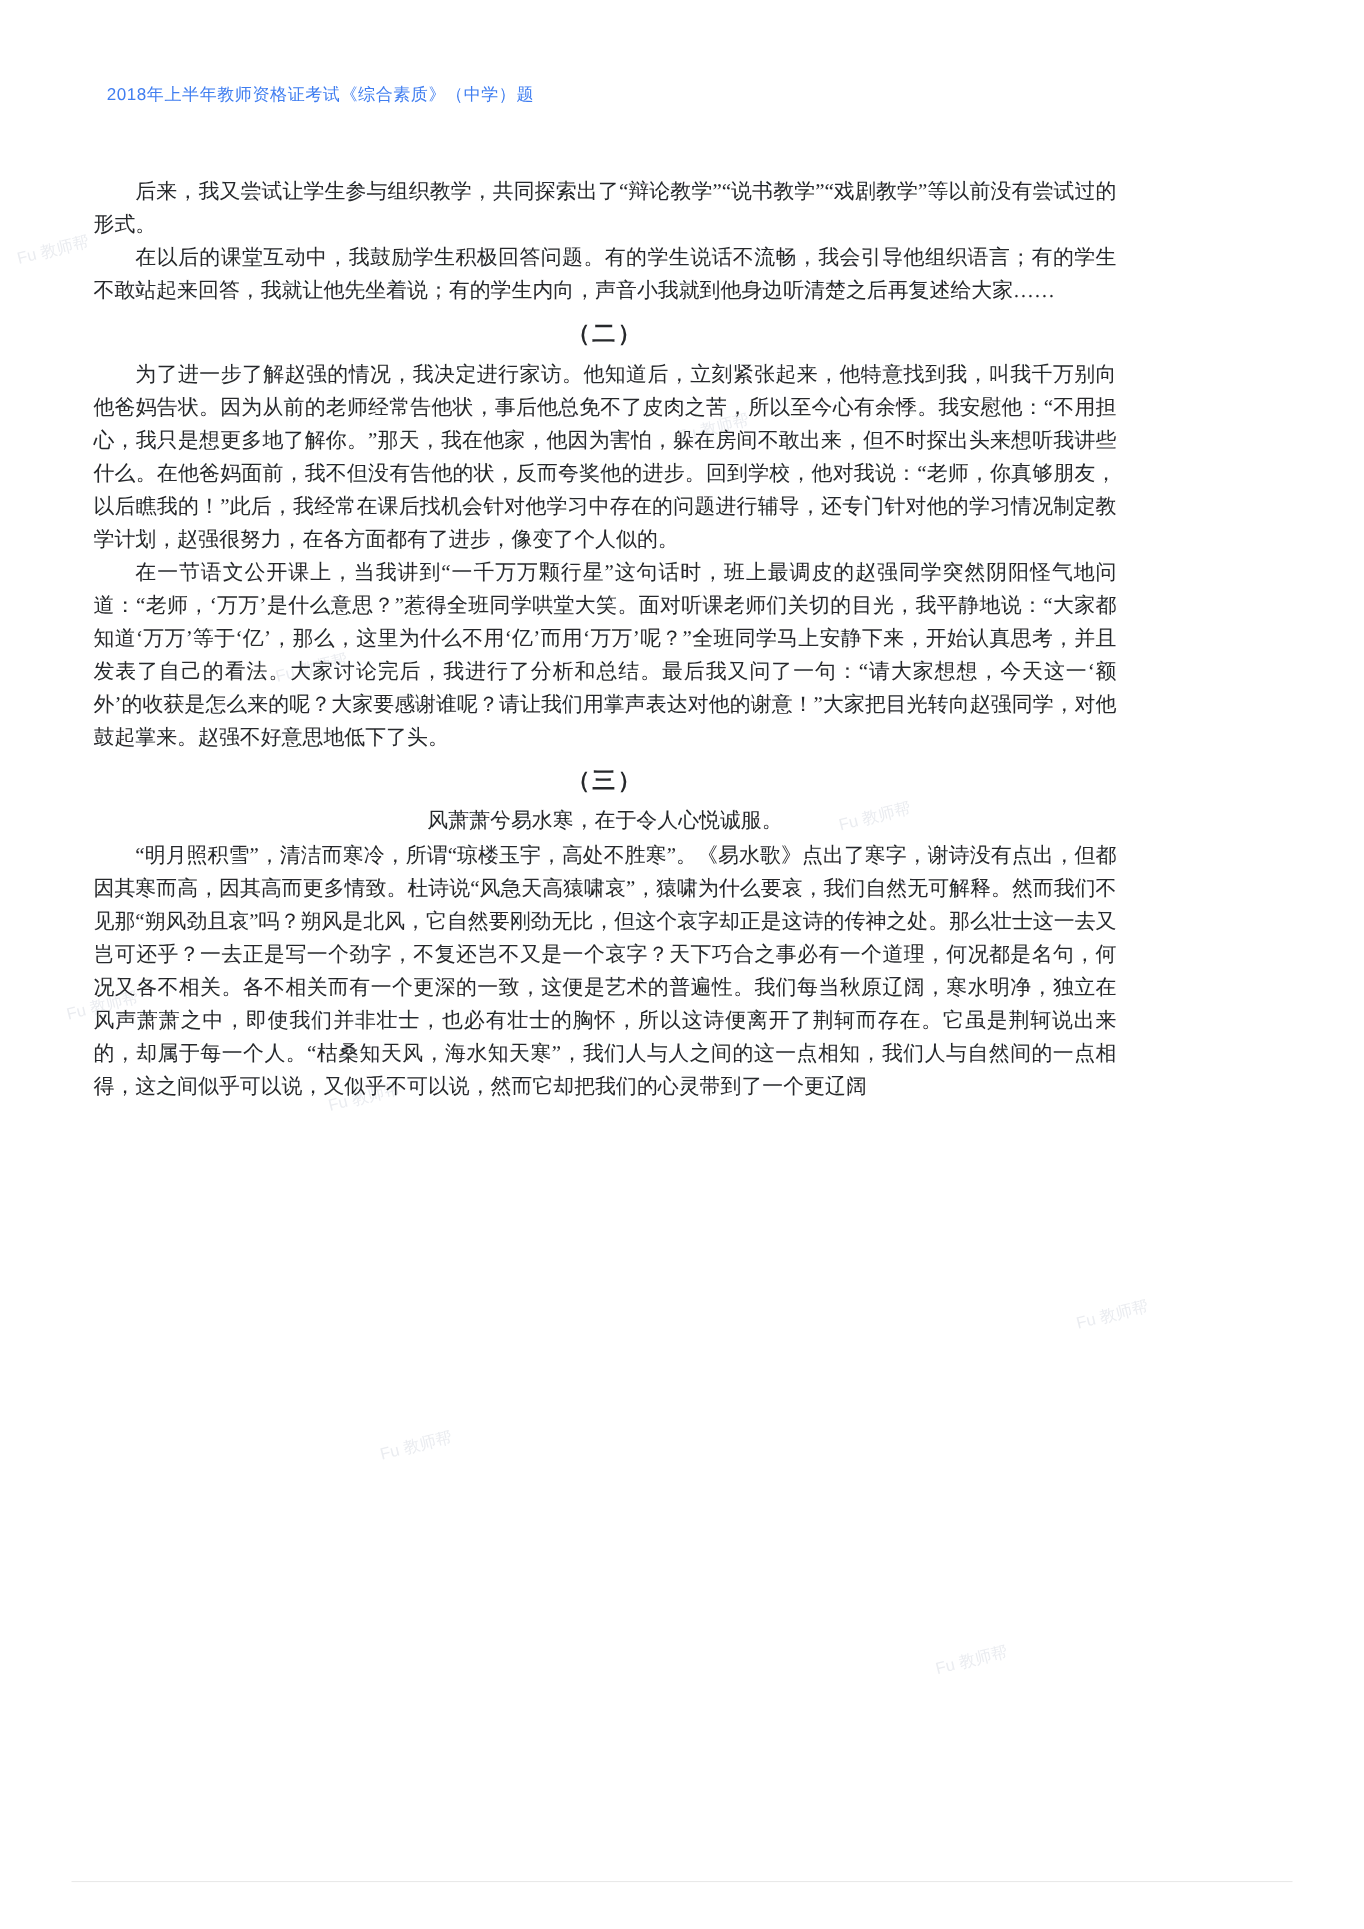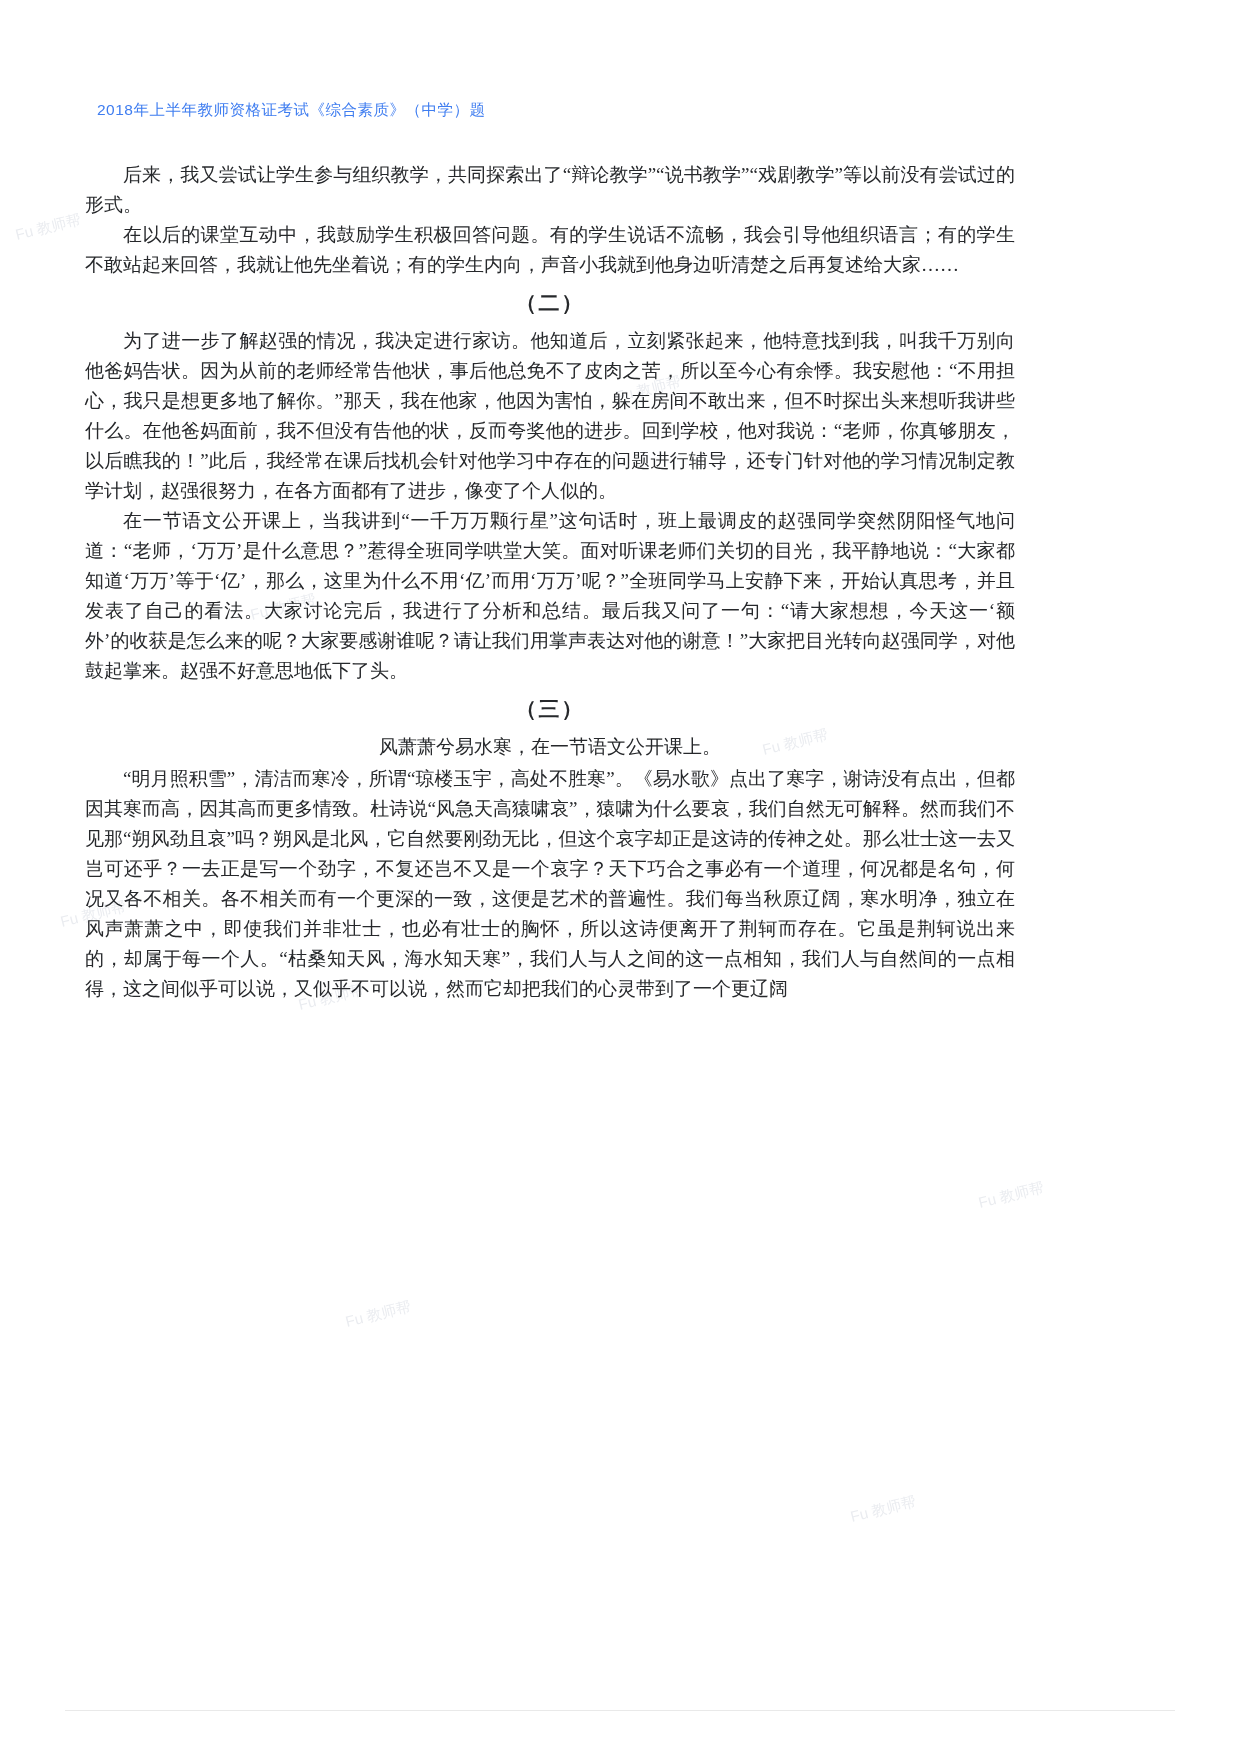--- a/index.html
+++ b/index.html
@@ -12,21 +12,21 @@
     width: 1240px;
     height: 1754px;
     background: #ffffff;
     overflow: hidden;
     font-family: "Liberation Serif", "DejaVu Serif", serif;
     color: #26282b;
   }
   .doc-header {
     position: absolute;
     left: 97px;
-    top: 100px;
+    top: 76px;
     font-family: "Liberation Sans", "DejaVu Sans", sans-serif;
     font-size: 15.5px;
     font-weight: 500;
     letter-spacing: 0.5px;
     color: #3f7df0;
   }
   .content {
     position: absolute;
     left: 85px;
     top: 160px;
@@ -117,20 +117,20 @@
   <div class="content">
 
     <p class="para">后来，我又尝试让学生参与组织教学，共同探索出了“辩论教学”“说书教学”“戏剧教学”等以前没有尝试过的形式。</p>
     <p class="para">在以后的课堂互动中，我鼓励学生积极回答问题。有的学生说话不流畅，我会引导他组织语言；有的学生不敢站起来回答，我就让他先坐着说；有的学生内向，声音小我就到他身边听清楚之后再复述给大家……</p>
 
     <h2 class="section-title">（二）</h2>
     <p class="para">为了进一步了解赵强的情况，我决定进行家访。他知道后，立刻紧张起来，他特意找到我，叫我千万别向他爸妈告状。因为从前的老师经常告他状，事后他总免不了皮肉之苦，所以至今心有余悸。我安慰他：“不用担心，我只是想更多地了解你。”那天，我在他家，他因为害怕，躲在房间不敢出来，但不时探出头来想听我讲些什么。在他爸妈面前，我不但没有告他的状，反而夸奖他的进步。回到学校，他对我说：“老师，你真够朋友，以后瞧我的！”此后，我经常在课后找机会针对他学习中存在的问题进行辅导，还专门针对他的学习情况制定教学计划，赵强很努力，在各方面都有了进步，像变了个人似的。</p>
     <p class="para">在一节语文公开课上，当我讲到“一千万万颗行星”这句话时，班上最调皮的赵强同学突然阴阳怪气地问道：“老师，‘万万’是什么意思？”惹得全班同学哄堂大笑。面对听课老师们关切的目光，我平静地说：“大家都知道‘万万’等于‘亿’，那么，这里为什么不用‘亿’而用‘万万’呢？”全班同学马上安静下来，开始认真思考，并且发表了自己的看法。大家讨论完后，我进行了分析和总结。最后我又问了一句：“请大家想想，今天这一‘额外’的收获是怎么来的呢？大家要感谢谁呢？请让我们用掌声表达对他的谢意！”大家把目光转向赵强同学，对他鼓起掌来。赵强不好意思地低下了头。</p>
 
     <h2 class="section-title">（三）</h2>
-    <p class="poem">风萧萧兮易水寒，在一节语文公开课上。</p>
+    <p class="poem">风萧萧兮易水寒，在于令人心悦诚服。</p>
     <p class="para">“明月照积雪”，清洁而寒冷，所谓“琼楼玉宇，高处不胜寒”。《易水歌》点出了寒字，谢诗没有点出，但都因其寒而高，因其高而更多情致。杜诗说“风急天高猿啸哀”，猿啸为什么要哀，我们自然无可解释。然而我们不见那“朔风劲且哀”吗？朔风是北风，它自然要刚劲无比，但这个哀字却正是这诗的传神之处。那么壮士这一去又岂可还乎？一去正是写一个劲字，不复还岂不又是一个哀字？天下巧合之事必有一个道理，何况都是名句，何况又各不相关。各不相关而有一个更深的一致，这便是艺术的普遍性。我们每当秋原辽阔，寒水明净，独立在风声萧萧之中，即使我们并非壮士，也必有壮士的胸怀，所以这诗便离开了荆轲而存在。它虽是荆轲说出来的，却属于每一个人。“枯桑知天风，海水知天寒”，我们人与人之间的这一点相知，我们人与自然间的一点相得，这之间似乎可以说，又似乎不可以说，然而它却把我们的心灵带到了一个更辽阔</p>
 
   </div>
 
   <div class="footer-divider"></div>
 
 </div>
 
 </body></html>

